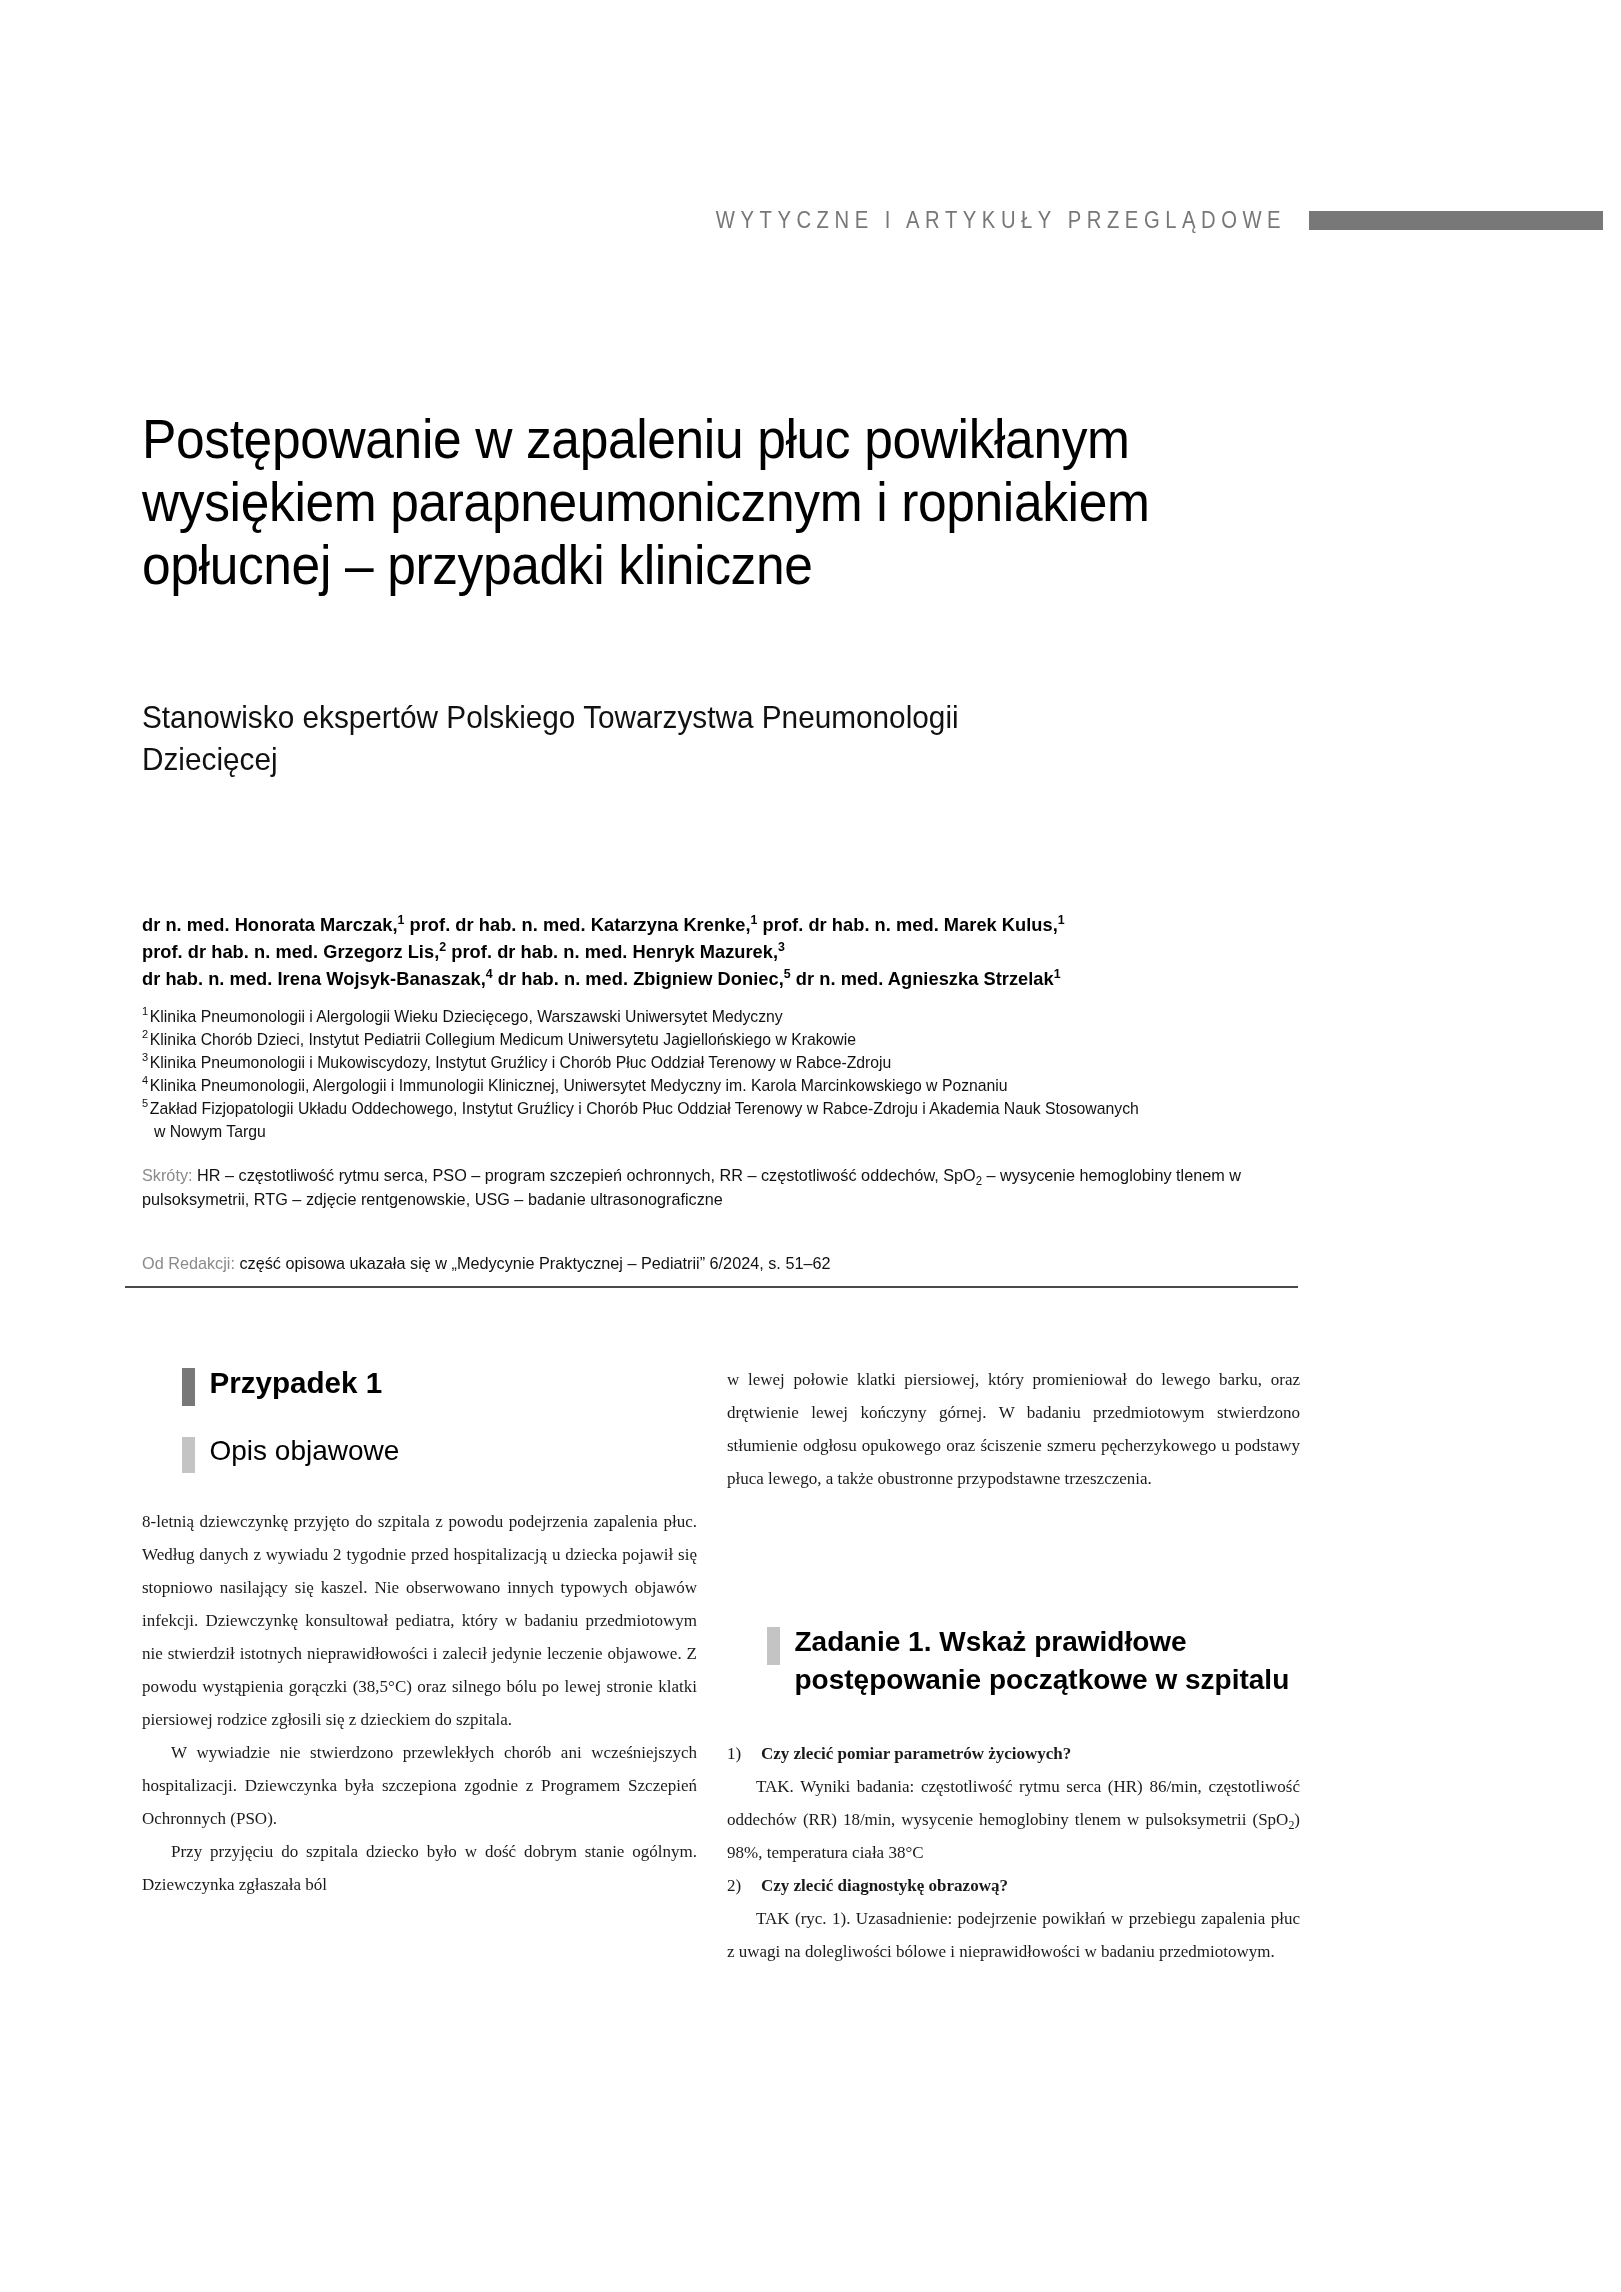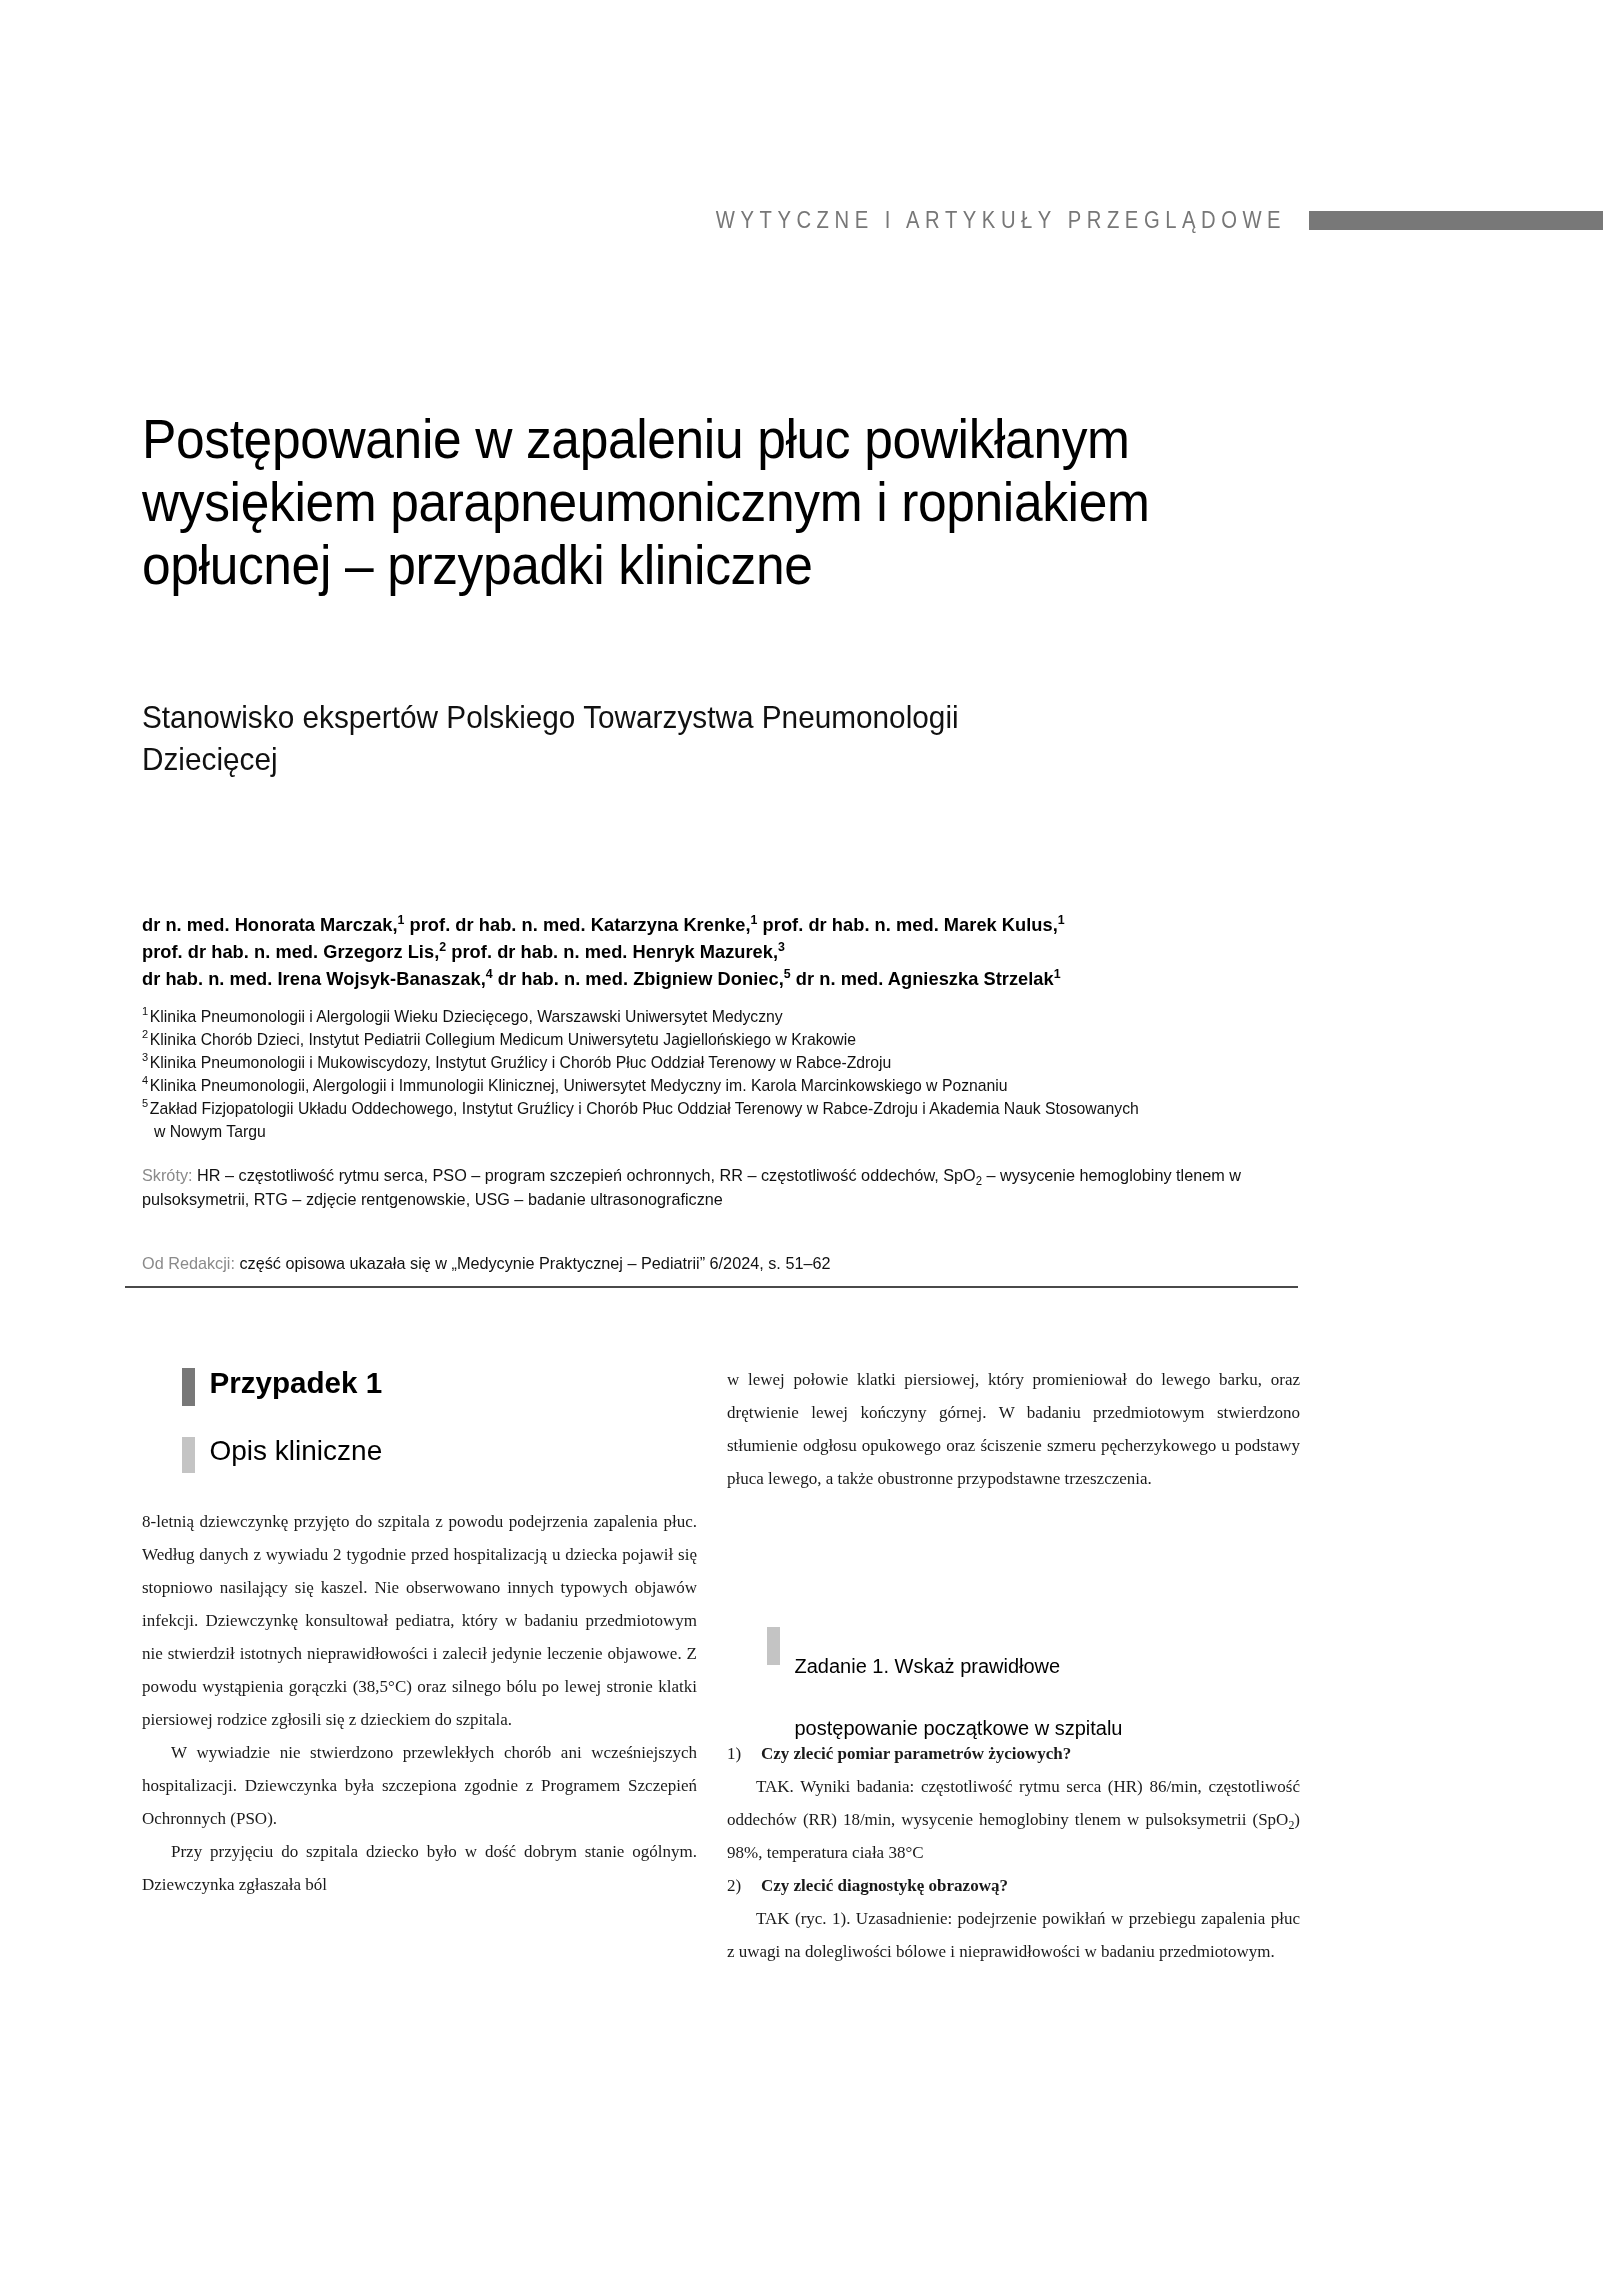--- a/index.html
+++ b/index.html
@@ -178,21 +178,21 @@
   }
   .sec-bar.dark  { background: #787878; height: 38px; }
   .sec-bar.light { background: #c4c4c4; height: 36px; }
   .sec-bar.light.tall { height: 38px; }
   .sec-title {
     font-family: "Liberation Sans Narrow", "Liberation Sans", sans-serif;
     color: #000;
   }
   .sec-title.h1 { font-size: 29.6px; font-weight: bold; line-height: 38px; }
   .sec-title.h2 { font-size: 28px; font-weight: 400; line-height: 36px; }
-  .sec-title.h3 { font-size: 20px; font-weight: 400; line-height: 38px; margin-top: 24px; }
+  .sec-title.h3 { font-size: 28px; font-weight: 700; line-height: 38px; }
 
   .head-case   { position: absolute; left: 142px; top: 1364px; }
   .head-opis   { position: absolute; left: 142px; top: 1433px; }
   .head-zad    { position: absolute; left: 727px; top: 1623px; width: 591px; }
 
   .body-left   { position: absolute; left: 142px; top: 1505px; width: 555px; }
   .body-right-1{ position: absolute; left: 727px; top: 1363px; width: 573px; }
   .body-right-2{ position: absolute; left: 727px; top: 1737px; width: 573px; }
 
   .qitem { display: flex; margin: 0; }
@@ -271,21 +271,21 @@
 
   <div class="hr-main"></div>
 
   <div class="sec-head head-case">
     <div class="sec-bar dark"></div>
     <div class="sec-title h1">Przypadek 1</div>
   </div>
 
   <div class="sec-head head-opis">
     <div class="sec-bar light"></div>
-    <div class="sec-title h2">Opis kliniczne</div>
+    <div class="sec-title h2">Opis objawowe</div>
   </div>
 
   <div class="col col-left body-left">
     <p>8-letnią dziewczynkę przyjęto do szpitala z powodu podejrzenia zapalenia płuc. Według danych z wywiadu 2 tygodnie przed hospitalizacją u dziecka pojawił się stopniowo nasilający się kaszel. Nie obserwowano innych typowych objawów infekcji. Dziewczynkę konsultował pediatra, który w badaniu przedmiotowym nie stwierdził istotnych nieprawidłowości i zalecił jedynie leczenie objawowe. Z powodu wystąpienia gorączki (38,5°C) oraz silnego bólu po lewej stronie klatki piersiowej rodzice zgłosili się z dzieckiem do szpitala.</p>
     <p class="indent">W wywiadzie nie stwierdzono przewlekłych chorób ani wcześniejszych hospitalizacji. Dziewczynka była szczepiona zgodnie z Programem Szczepień Ochronnych (PSO).</p>
     <p class="indent">Przy przyjęciu do szpitala dziecko było w dość dobrym stanie ogólnym. Dziewczynka zgłaszała ból</p>
   </div>
 
   <div class="col col-right body-right-1">
     <p>w lewej połowie klatki piersiowej, który promieniował do lewego barku, oraz drętwienie lewej kończyny górnej. W badaniu przedmiotowym stwierdzono stłumienie odgłosu opukowego oraz ściszenie szmeru pęcherzykowego u podstawy płuca lewego, a także obustronne przypodstawne trzeszczenia.</p>

